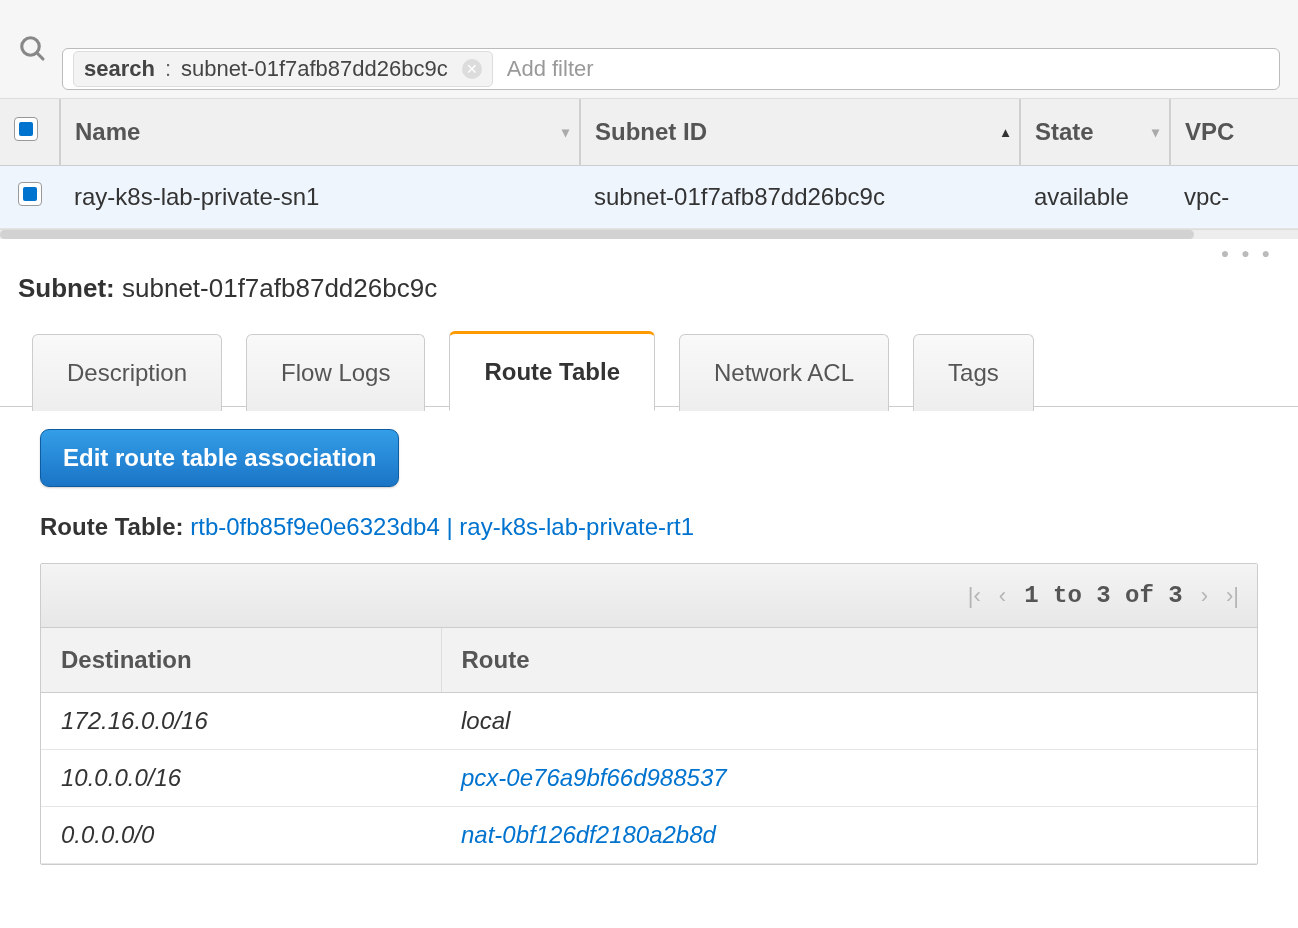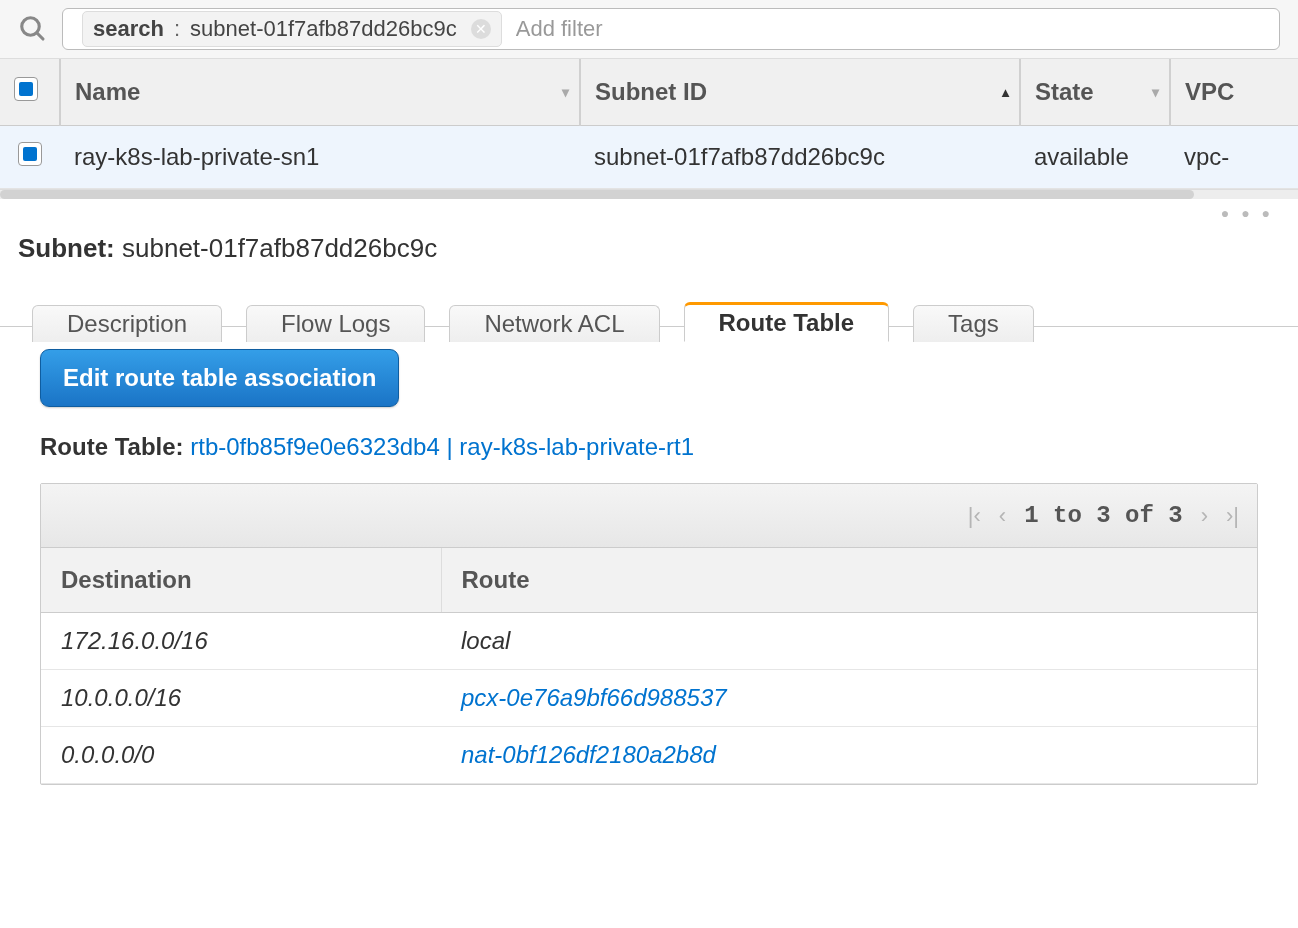--- a/index.html
+++ b/index.html
@@ -21,23 +21,24 @@
     gap: 14px;
   }
   .search-icon-wrap { color: #777; display: flex; align-items: center; }
   .search-box {
     flex: 1;
     display: flex;
     align-items: center;
     background: #fff;
     border: 1px solid #bbb;
     border-radius: 6px;
-    padding: 4px 19px;
+    padding: 4px 10px;
     height: 42px;
     gap: 14px;
+    margin-top: 40px;
   }
   .search-tag {
     display: flex;
     align-items: center;
     background: #f3f3f3;
     border: 1px solid #ddd;
     border-radius: 5px;
     padding: 4px 10px;
     font-size: 22px;
     color: #555;
@@ -164,30 +165,30 @@
 
   
   .tabs-row {
     display: flex;
     align-items: flex-end;
     padding: 0 32px;
     gap: 24px;
     border-bottom: 1px solid #ccc;
   }
   .tab {
-    padding: 4px 34px;
+    padding: 24px 34px;
     font-size: 24px;
     color: #555;
     background: linear-gradient(#f9f9f9, #eee);
     border: 1px solid #ccc;
     border-bottom: none;
     border-radius: 6px 6px 0 0;
     cursor: pointer;
     position: relative;
-    top: 16px;
+    top: 5px;
   }
   .tab.active {
     background: #fff;
     font-weight: 700;
     color: #333;
     border-top: 3px solid #ff9900;
     border-bottom: 1px solid #fff;
   }
 
   
@@ -322,22 +323,22 @@
 <div class="drag-dots">● ● ●</div>
 
 <div class="detail-header">
   <span class="label">Subnet:</span>
   <span>subnet-01f7afb87dd26bc9c</span>
 </div>
 
 <div class="tabs-row">
   <div class="tab">Description</div>
   <div class="tab">Flow Logs</div>
+  <div class="tab active">Route Table</div>
   <div class="tab">Network ACL</div>
-  <div class="tab active">Route Table</div>
   <div class="tab">Tags</div>
 </div>
 
 <div class="panel">
   <button class="btn-primary">Edit route table association</button>
 
   <div class="rt-label-line">
     <span class="lbl">Route Table:</span>
     <span class="link">rtb-0fb85f9e0e6323db4 | ray-k8s-lab-private-rt1</span>
   </div>

